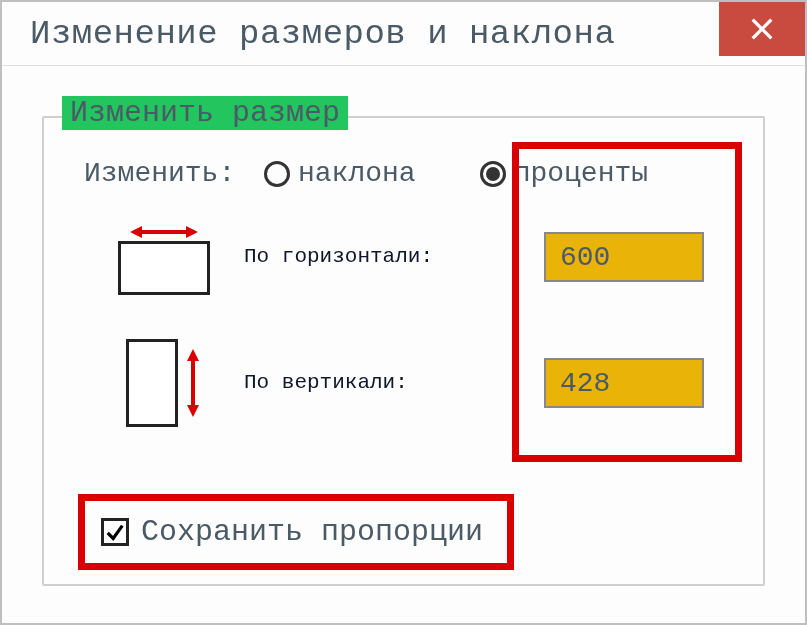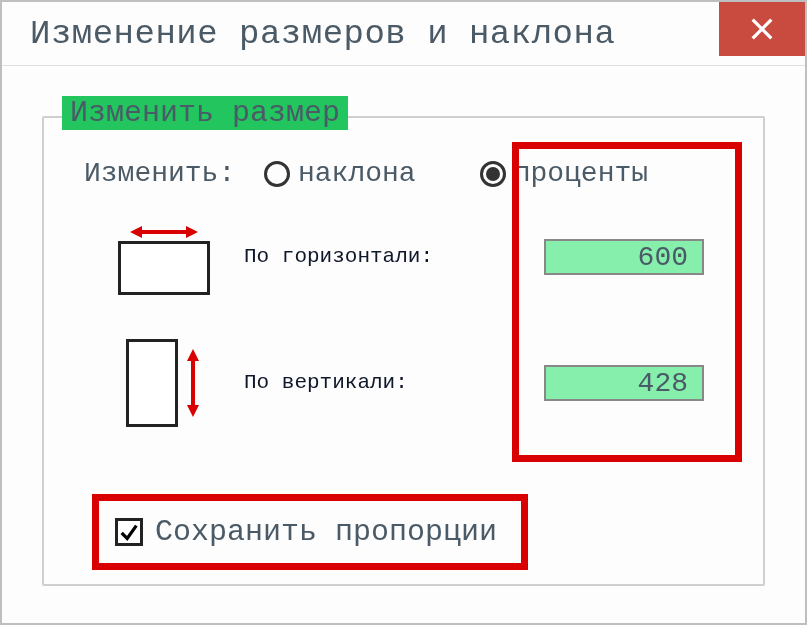--- a/index.html
+++ b/index.html
@@ -134,28 +134,27 @@
     width: 300px;
     font-size: 21px;
     color: #0f172a;
     line-height: 1.25;
   }
   .inputcol {
     width: 180px;
   }
   .field {
     width: 160px;
-    height: 36px;
+    height: 50px;
     border: 2px solid #888;
-    background: #86efac;
+    background: #eab308;
     font-size: 28px;
     color: #4a5a66;
     padding: 4px 14px;
     font-family: inherit;
-    text-align: right;
   }
   .dim-row {
     display: flex;
     align-items: center;
     margin-top: 24px;
   }
   .horiz-icon, .vert-icon {
     display: flex;
     flex-direction: column;
     align-items: center;
@@ -179,21 +178,21 @@
     margin-left: 6px;
   }
   .vert-icon { flex-direction: row; align-items: center; }
   .checkbox-row {
     position: absolute;
     display: flex;
     align-items: center;
     gap: 12px;
     border: 7px solid #d80000;
     padding: 14px 24px 14px 16px;
-    left: 48px;
+    left: 34px;
     bottom: 14px;
   }
   .checkbox {
     width: 28px;
     height: 28px;
     border: 3px solid #222;
     background: #fff;
     display: inline-flex;
     align-items: center;
     justify-content: center;

